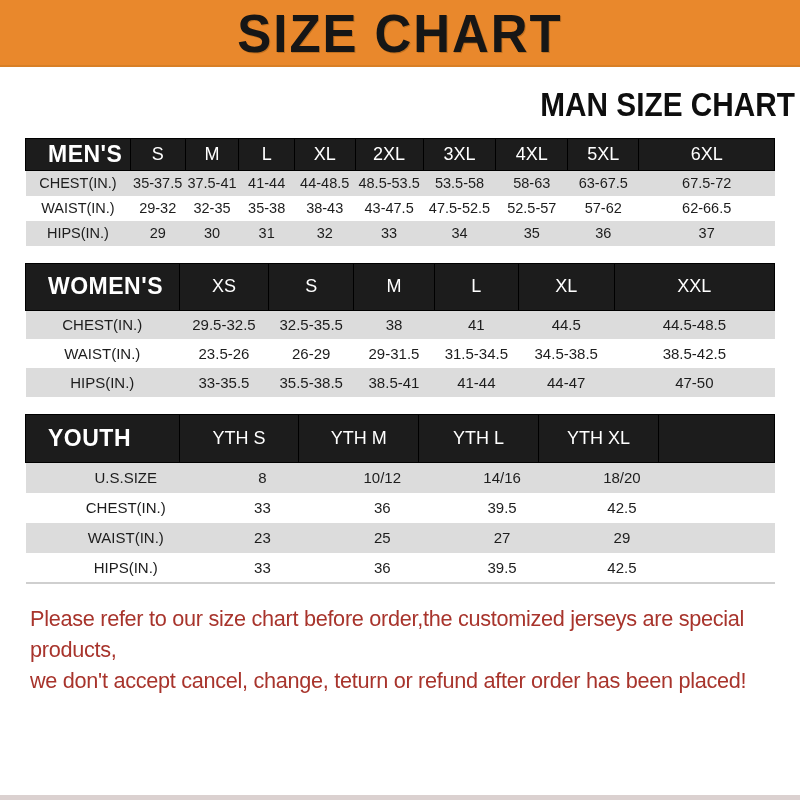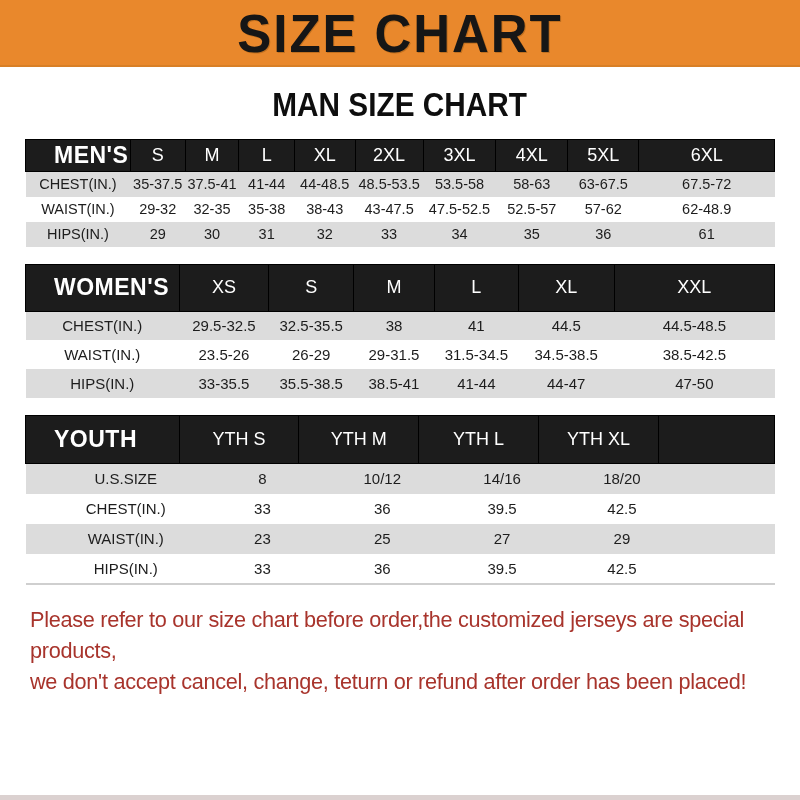--- a/index.html
+++ b/index.html
@@ -22,21 +22,21 @@
   }
   .banner-text {
     font-size: 52px; font-weight: bold; color: #161616;
     letter-spacing: 2px; line-height: 1;
     display: inline-block; transform: scale(0.98, 1.04);
     text-shadow: 1px 1px 0 rgba(120,70,10,0.35);
   }
 
   
   .section-title {
-    margin: 16px; text-align: center;
+    margin: 0; text-align: right;
     font-weight: bold; color: #0e0e0e;
     font-size: 31px; line-height: 36px; height: 36px;
   }
   .section-title > span { display: inline-block; transform: scale(0.96, 1.08); letter-spacing: 0px; }
   #title-men   { margin-top: 20px; }
   #title-women { margin-top: 22px; }
   #title-youth { margin-top: 37px; }
 
   
   .size-table {
@@ -48,21 +48,21 @@
   .size-table thead th {
     background: var(--c-bar_black, #1c1c1c);
     color: #ffffff;
     font-weight: normal;
     font-size: 18px;
     text-align: center;
     border: 1px solid #000;
   }
   .size-table thead th.corner {
     text-align: left;
-    padding-left: 28px;
+    padding-left: 22px;
     font-weight: bold;
     font-size: 23px;
     letter-spacing: 0.5px;
   }
   .size-table tbody td {
     text-align: center;
     font-size: 15px;
     background: #ffffff;
   }
   .size-table tbody tr.shade td { background: var(--c-row_shade, #dcdcdc); }
@@ -151,33 +151,33 @@
         <tr>
           <td class="row-label">WAIST(IN.)</td>
           <td class="cell">29-32</td>
           <td class="cell">32-35</td>
           <td class="cell">35-38</td>
           <td class="cell">38-43</td>
           <td class="cell">43-47.5</td>
           <td class="cell">47.5-52.5</td>
           <td class="cell">52.5-57</td>
           <td class="cell">57-62</td>
-          <td class="cell">62-48.9</td>
+          <td class="cell">62-66.5</td>
         </tr>
         <tr class="shade">
           <td class="row-label">HIPS(IN.)</td>
           <td class="cell">29</td>
           <td class="cell">30</td>
           <td class="cell">31</td>
           <td class="cell">32</td>
           <td class="cell">33</td>
           <td class="cell">34</td>
           <td class="cell">35</td>
           <td class="cell">36</td>
-          <td class="cell">61</td>
+          <td class="cell">37</td>
         </tr>
       </tbody>
     </table>
 
   <table class="size-table" id="table-women">
       <colgroup>
         <col style="width: 20.5%;">
         <col style="width: 12%;">
         <col style="width: 11.3%;">
         <col style="width: 10.8%;">

